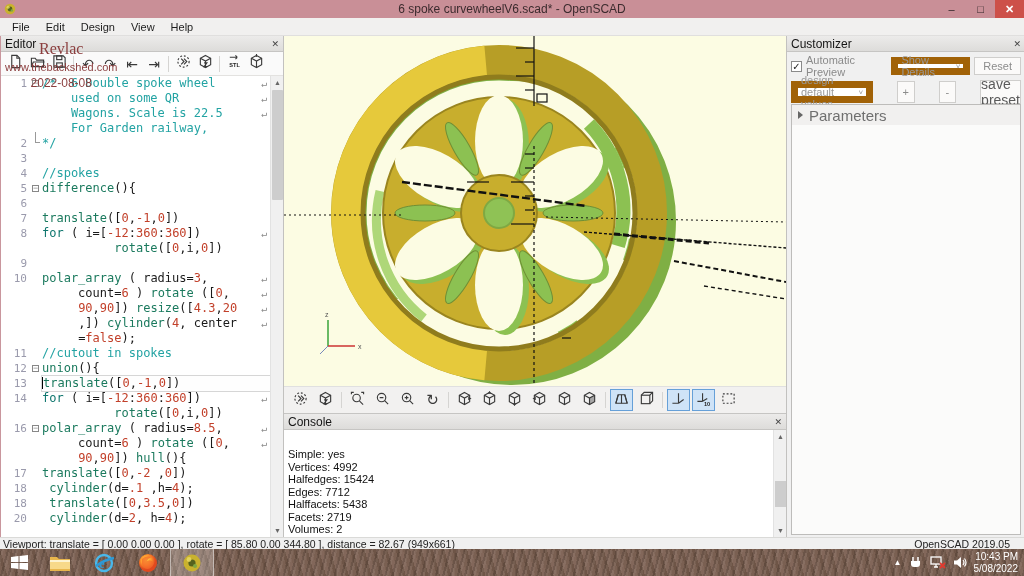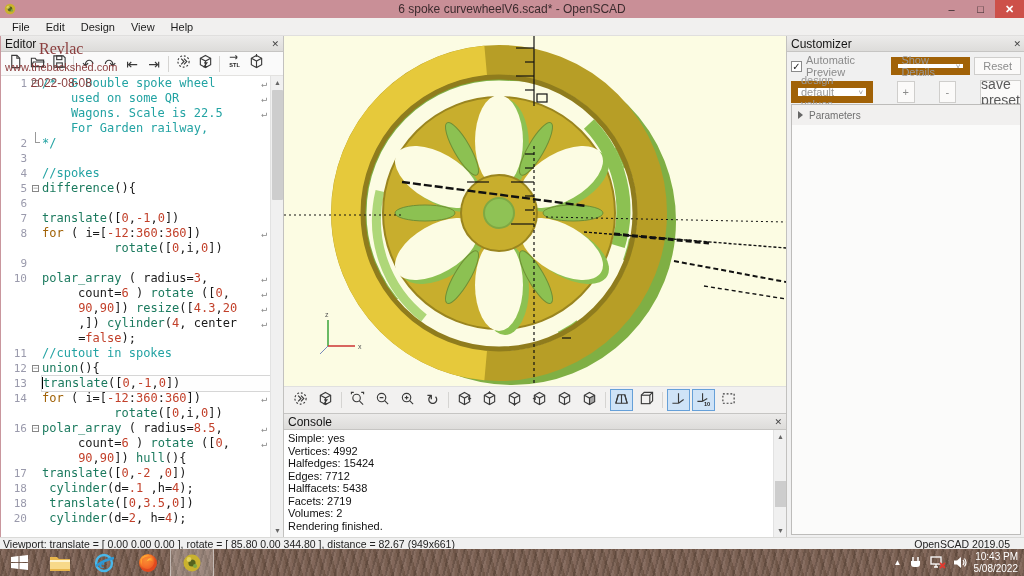--- a/index.html
+++ b/index.html
@@ -48,21 +48,21 @@
   .lnum{width:30px;text-align:right;padding-right:4px;color:#9A9AAC;flex:none;font-size:11px;}
   .foldc{width:11px;flex:none;position:relative;color:#888;}
   .foldbox{position:absolute;left:1px;top:4px;width:7px;height:7px;border:1px solid #888;
            font-size:7px;line-height:5px;text-align:center;color:#555;}
   .foldend{position:absolute;left:4px;top:-4px;width:5px;height:11px;
            border-left:1px solid #999;border-bottom:1px solid #999;}
   .ctext{flex:1;overflow:hidden;}
   .wrapmark{position:absolute;right:16px;top:0;color:#8a8a8a;font-size:10px;}
   .crow.cur .ctext{outline:1px solid #D6D6D6;background:#FEFEFE;}
   .caret{display:inline-block;width:1px;height:12px;background:#000;vertical-align:-2px;}
-  .cm{color:#23A3A3;} .kw{color:#1B7A5E;} .fk{color:#a16207;} .nm{color:#C2402A;}
+  .cm{color:#23A3A3;} .kw{color:#1B7A5E;} .fk{color:#0f766e;} .nm{color:#C2402A;}
   .sp{color:#6A5ACD;} .op{color:#1a1a1a;} .tx{color:#1a1a1a;}
   .watermark{position:absolute;left:4px;top:4px;z-index:5;color:#8B3E3E;pointer-events:none;text-align:center;}
   .wm1{font-family:"Liberation Serif",serif;font-size:16px;}
   .wm2{font-size:11px;margin-top:3px;} .wm3{font-size:12px;margin-top:3px;}
 
   .vsb{position:absolute;right:0;top:40px;bottom:0;width:13px;background:#F0F0F0;border-left:1px solid #E2E2E2;}
   .vsb .arr{position:absolute;left:0;width:13px;height:13px;font-size:7px;color:#666;text-align:center;line-height:13px;}
   .vsb .thumb{position:absolute;left:1px;width:11px;background:#CDCDCD;border-radius:1px;}
 
   
@@ -71,40 +71,40 @@
   .vtoolbar{position:absolute;left:0;top:350px;width:502px;height:27px;background:#F2F1F0;
             border-top:1px solid #E0E0E0;display:flex;align-items:center;padding-left:4px;}
   .vt{width:23px;height:22px;display:flex;align-items:center;justify-content:center;margin:0 1px;
       border:1px solid transparent;}
   .vt.active{background:#CFE3F7;border:1px solid #66A0D8;}
   .vt .uni{font-size:15px;color:#3a3a3a;}
 
   
   .console{position:absolute;left:0;top:377px;width:502px;height:124px;background:#fff;
            border-top:1px solid #C6C5C3;}
-  .cbody{position:absolute;left:0;top:16px;right:13px;bottom:0;padding:2px 4px;
+  .cbody{position:absolute;left:0;top:16px;right:13px;bottom:0;padding:18px 4px;
          font-size:11px;line-height:12.5px;color:#111;}
   .csb{position:absolute;right:0;top:16px;bottom:0;width:13px;background:#F0F0F0;border-left:1px solid #E2E2E2;}
 
   
   .customizer{position:absolute;left:785px;top:0;width:239px;height:501px;background:#F0F0F0;
               border-left:1px solid #C2C1BF;}
   .cz-row1{position:absolute;left:4px;top:20px;right:4px;height:20px;display:flex;align-items:center;gap:4px;}
   .chk{width:11px;height:11px;border:1px solid #8a8a8a;background:#fff;font-size:10px;line-height:10px;
        text-align:center;color:#222;flex:none;}
   .cz-label{font-size:11px;color:#8a8a8a;}
   .combo{background:#fff;border:7px solid #a16207;height:18px;display:flex;align-items:center;
          font-size:11px;color:#9a9a9a;padding:0 3px;position:relative;}
   .combo .chev{margin-left:auto;font-size:8px;color:#999;padding-left:4px;}
   .btn{background:#FBFAF9;border:1px solid #CFCECC;display:flex;align-items:center;justify-content:center;
        font-size:11px;color:#8c8c8c;}
   .cz-row2{position:absolute;left:4px;top:44px;right:4px;height:24px;display:flex;align-items:center;gap:24px;}
   .params{position:absolute;left:4px;top:68px;right:4px;bottom:2px;border:1px solid #BDBCBA;background:#FBFBFA;}
   .params .phead{height:20px;background:#F1F0EF;display:flex;align-items:center;padding-left:6px;
-                 font-size:10px;color:#6f6f6f;gap:6px;}
+                 font-size:15px;color:#6f6f6f;gap:6px;}
   .tri{width:0;height:0;border-left:5px solid #666;border-top:4px solid transparent;border-bottom:4px solid transparent;}
 
   
   .statusbar{position:absolute;left:0;top:537px;width:1024px;height:12px;background:#F0F0F0;
              border-top:1px solid #DADAD8;font-size:10.5px;color:#222;display:flex;align-items:center;}
   .statusbar .sleft{padding-left:3px;}
   .statusbar .sright{margin-left:auto;padding-right:14px;}
   .frame-bottom{position:absolute;left:0;top:549px;width:1024px;height:1px;background:#8C4A52;}
 
   

